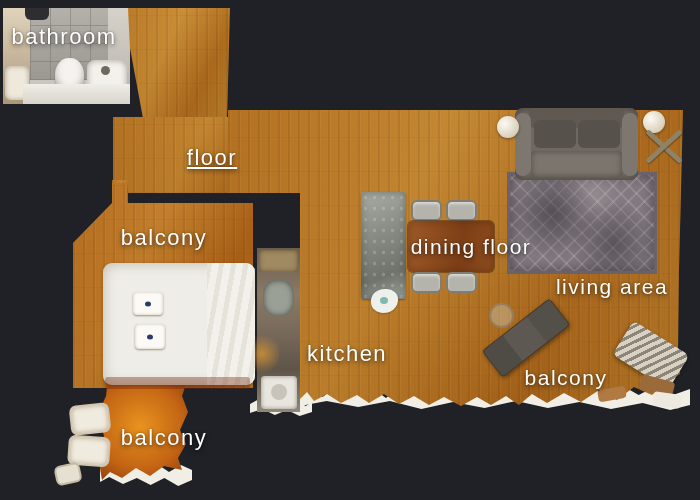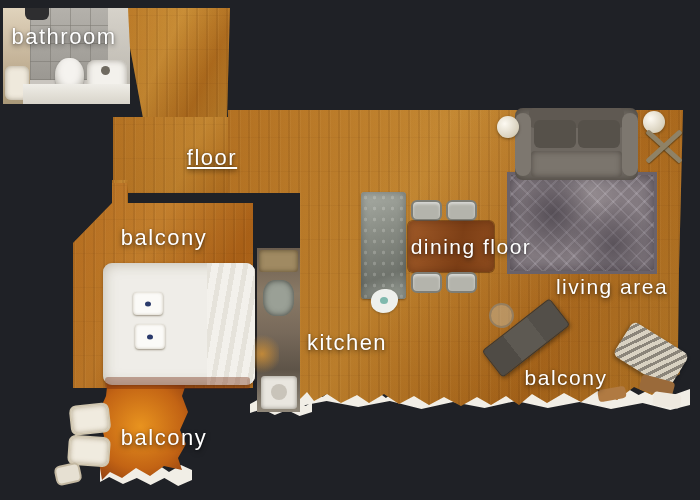--- a/index.html
+++ b/index.html
@@ -151,21 +151,21 @@
   #wchair3{left:55px;top:464px;width:26px;height:20px;transform:rotate(-12deg);background:#e6e0d2;border:2px solid #c4b9a2;border-radius:6px;}
 
   
   .lbl{transform:translate(-50%,-50%);color:#ffffff;font-size:22px;letter-spacing:1.5px;
     text-shadow:0 2px 5px rgba(0,0,0,.55),0 0 2px rgba(0,0,0,.35);white-space:nowrap;z-index:40;}
   .lbl.sm{font-size:21px;}
   #lblBathroom{left:64px;top:37px;}
   #lblEntrance{left:180px;top:28px;}
   #lblFloor{left:212px;top:158px;text-decoration:underline;}
   #lblBedroom{left:164px;top:238px;}
-  #lblKitchen{left:347px;top:343px;}
+  #lblKitchen{left:347px;top:354px;}
   #lblDining{left:471px;top:247px;}
   #lblLiving{left:582px;top:287px;margin-left:30px;}
   #lblBalconyR{left:566px;top:378px;}
   #lblBalconyL{left:164px;top:438px;}
 </style>
 </head>
 <body>
 
 <div id="plan">
 

